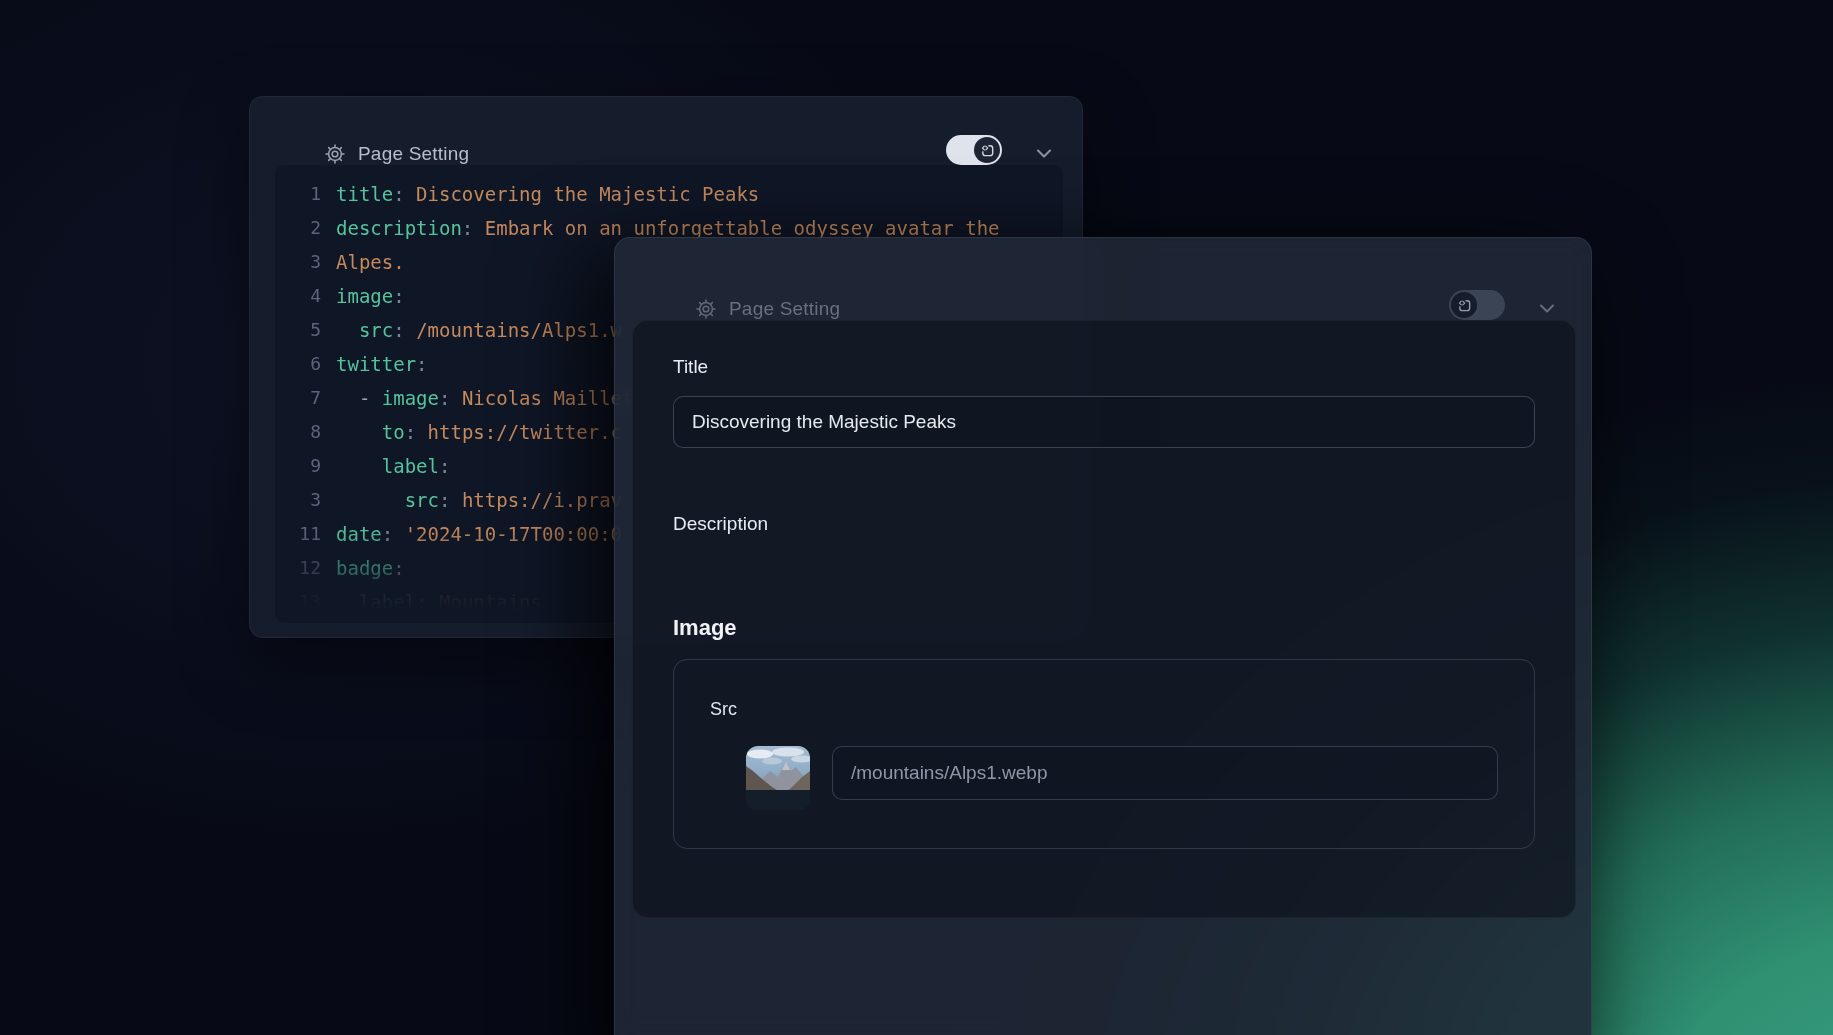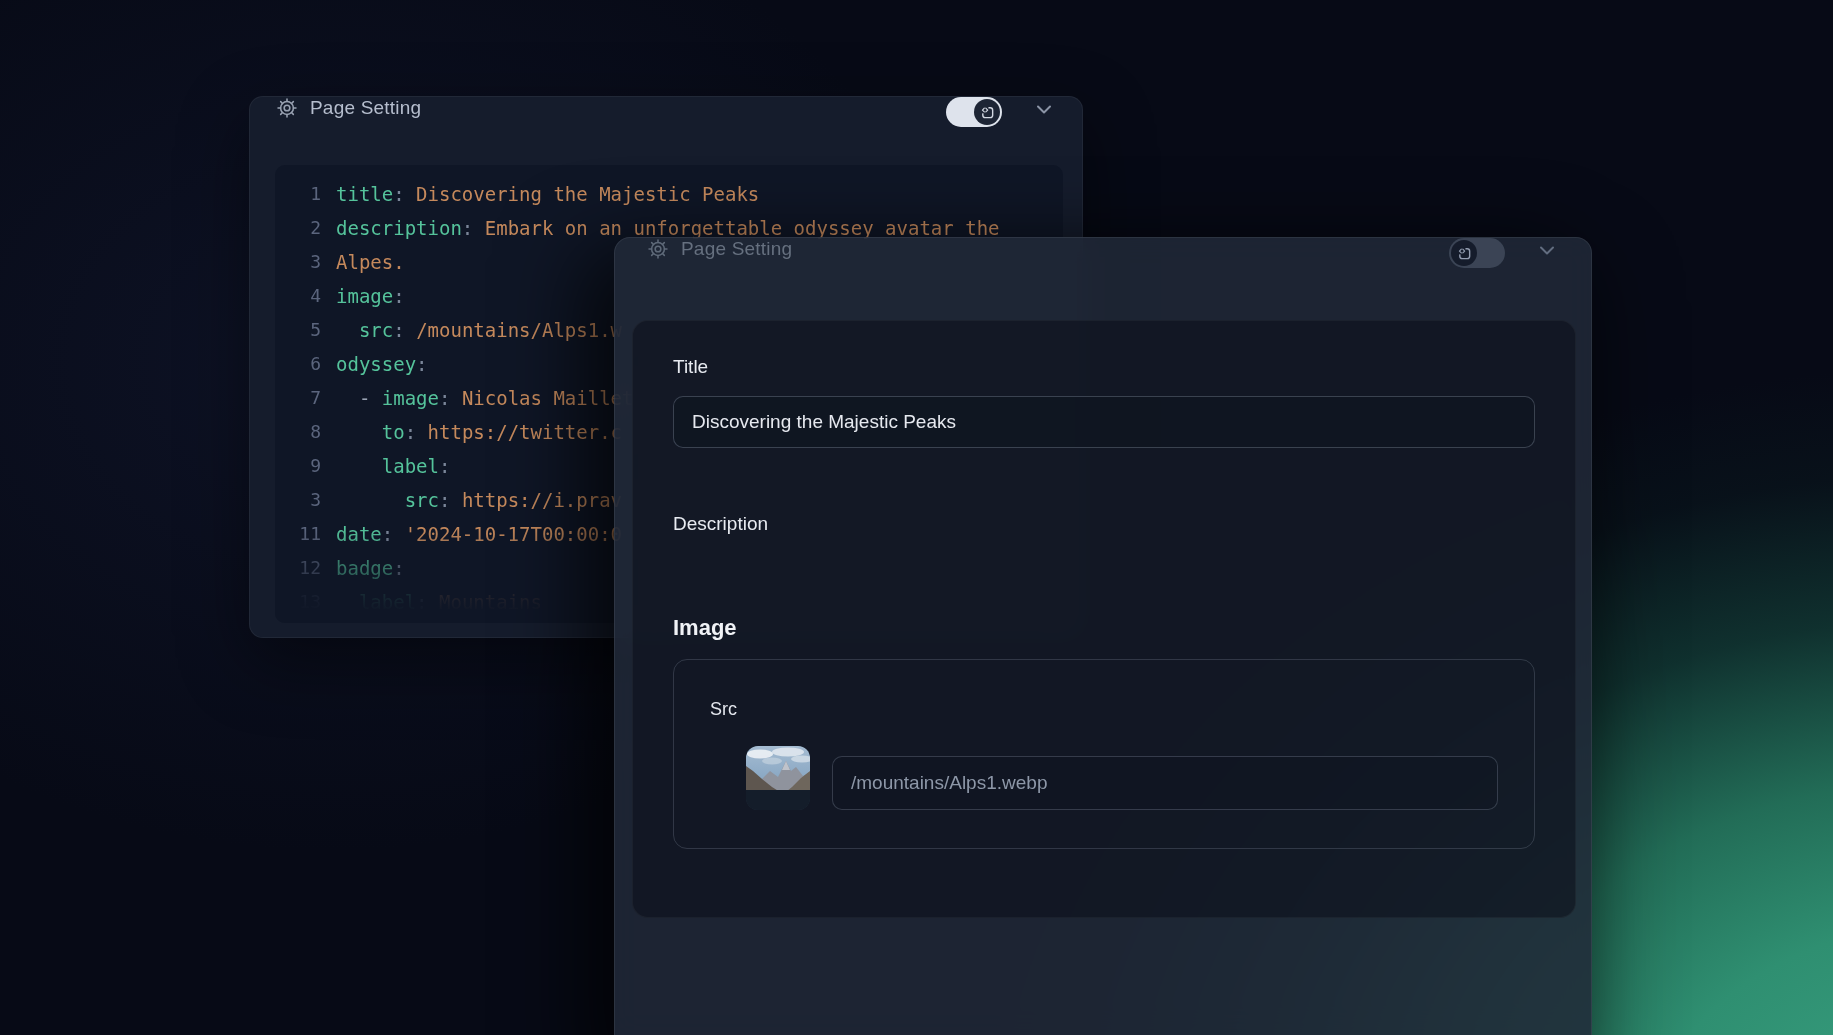--- a/index.html
+++ b/index.html
@@ -10,21 +10,21 @@
       radial-gradient(1150px 900px at 106% 112%,
         #3aa383 0%, #2f8f71 26%, rgba(40,130,101,0.82) 42%,
         rgba(26,95,76,0.45) 60%, rgba(14,50,44,0.18) 76%, rgba(0,0,0,0) 88%),
       radial-gradient(900px 700px at 18% 35%, rgba(26,34,66,0.35) 0%, rgba(0,0,0,0) 70%),
       #070a16;
     position:relative;
   }
 
   
   .panel { position:absolute; border-radius:16px; }
-  .panel-header { display:flex; align-items:flex-start; }
+  .panel-header { display:flex; align-items:flex-end;margin-left:48px; }
   .header-title { font-weight:500; letter-spacing:.2px; }
   .spacer { flex:1; }
   .gear { flex:none; }
   .chev { flex:none; margin-left:18px; cursor:pointer; }
 
   
   #back-panel {
     left:249px; top:96px; width:834px; height:542px;
     background:#151c2c;
     border:1px solid rgba(255,255,255,0.055);
@@ -83,21 +83,21 @@
   }
   .label-description { margin-top:65px; }
   .section-heading { margin-top:80px; font-size:22px; line-height:26px;
     font-weight:700; color:#f0f2f6; }
   .sub-card {
     margin-top:18px; height:190px;
     border:1px solid rgba(160,172,192,0.22); border-radius:14px;
     padding:38px 36px;
   }
   .sub-label { font-size:18px; line-height:22px; color:#e4e7ee; }
-  .src-row { display:flex; align-items:flex-end; gap:22px; margin-top:26px;padding-left:36px; }
+  .src-row { display:flex; align-items:flex-start; gap:22px; margin-top:26px;padding-left:36px; }
   .thumb { flex:none; width:64px; height:64px; border-radius:12px; overflow:hidden;
     background:#22303f; }
   .src-input { flex:1; margin-top:0; height:54px; color:#8d97a8;
     background:rgba(11,16,28,0.25); border-color:rgba(160,172,192,0.26); }
 
   
   .toggle { position:relative; width:56px; height:30px; border-radius:15px;
     flex:none; cursor:pointer; }
   .toggle .knob { position:absolute; top:2px; width:26px; height:26px;
     border-radius:50%; display:flex; align-items:center; justify-content:center; }
@@ -153,21 +153,21 @@
         <div class="code-line">
           <span class="line-number">4</span>
           <span class="line-code"><span class="tok-key">image</span><span class="tok-punct">:</span></span>
         </div>
         <div class="code-line">
           <span class="line-number">5</span>
           <span class="line-code"><span>  </span><span class="tok-key">src</span><span class="tok-punct">:</span><span> </span><span class="tok-value">/mountains/Alps1.w</span></span>
         </div>
         <div class="code-line">
           <span class="line-number">6</span>
-          <span class="line-code"><span class="tok-key">odyssey</span><span class="tok-punct">:</span></span>
+          <span class="line-code"><span class="tok-key">twitter</span><span class="tok-punct">:</span></span>
         </div>
         <div class="code-line">
           <span class="line-number">7</span>
           <span class="line-code"><span>  </span><span class="tok-dash">- </span><span class="tok-key">image</span><span class="tok-punct">:</span><span> </span><span class="tok-value">Nicolas Maillet</span></span>
         </div>
         <div class="code-line">
           <span class="line-number">8</span>
           <span class="line-code"><span>    </span><span class="tok-key">to</span><span class="tok-punct">:</span><span> </span><span class="tok-value">https://twitter.c</span></span>
         </div>
         <div class="code-line">

